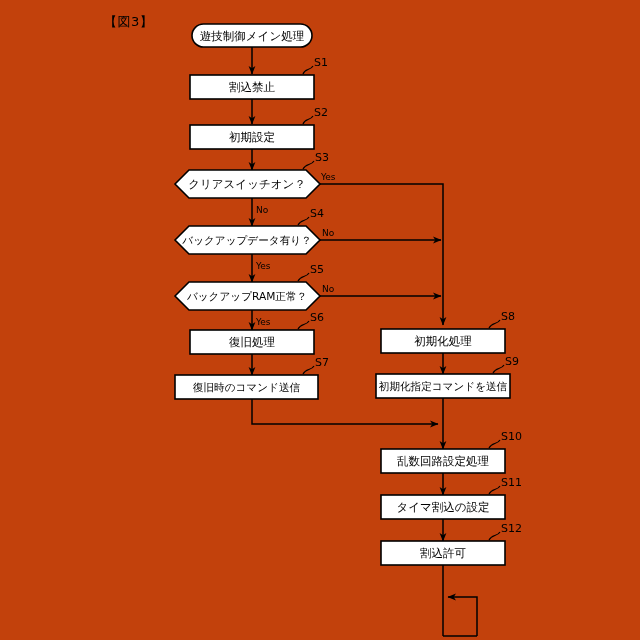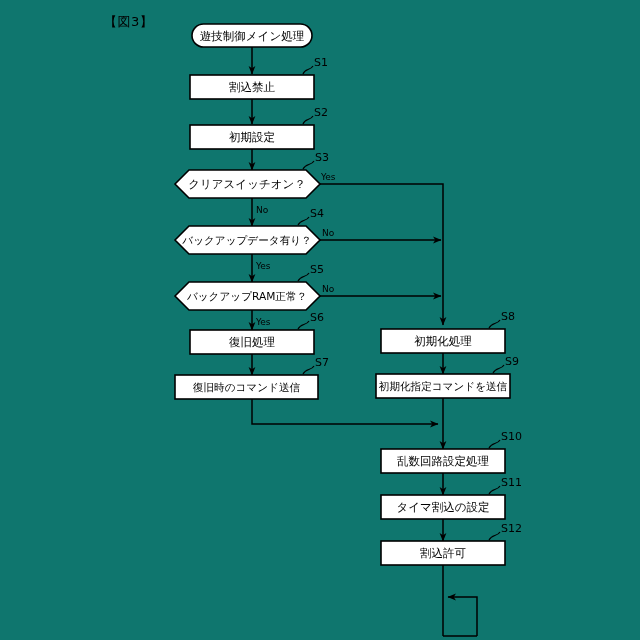--- a/index.html
+++ b/index.html
@@ -11,21 +11,21 @@
     width: 640px;
     height: 640px;
     font-family: "DejaVu Sans", "Liberation Sans", sans-serif;
     color: #000000;
     overflow: hidden;
   }
   #page {
     position: relative;
     width: 640px;
     height: 640px;
-    background: #0f766e;
+    background: #c2410c;
   }
   #fig-label {
     position: absolute;
     left: 104px;
     top: 13px;
     font-size: 13px;
     letter-spacing: 0.5px;
     font-family: "DejaVu Sans", "Liberation Sans", sans-serif;
     white-space: nowrap;
   }

